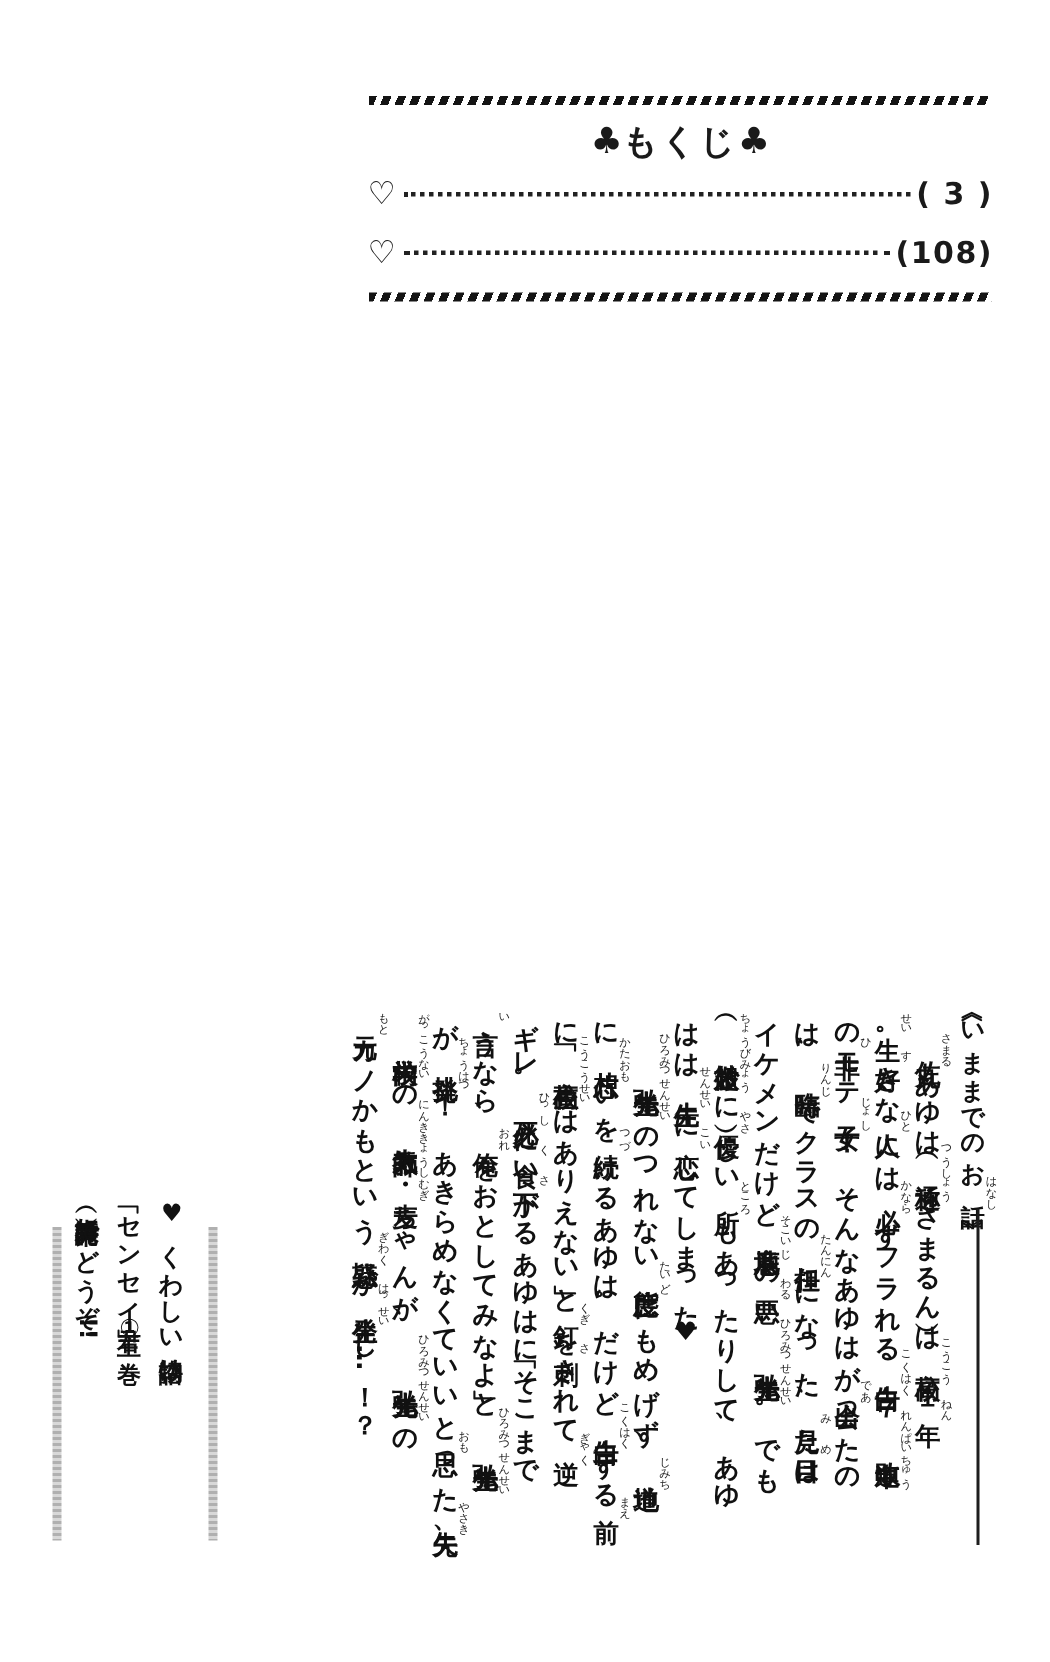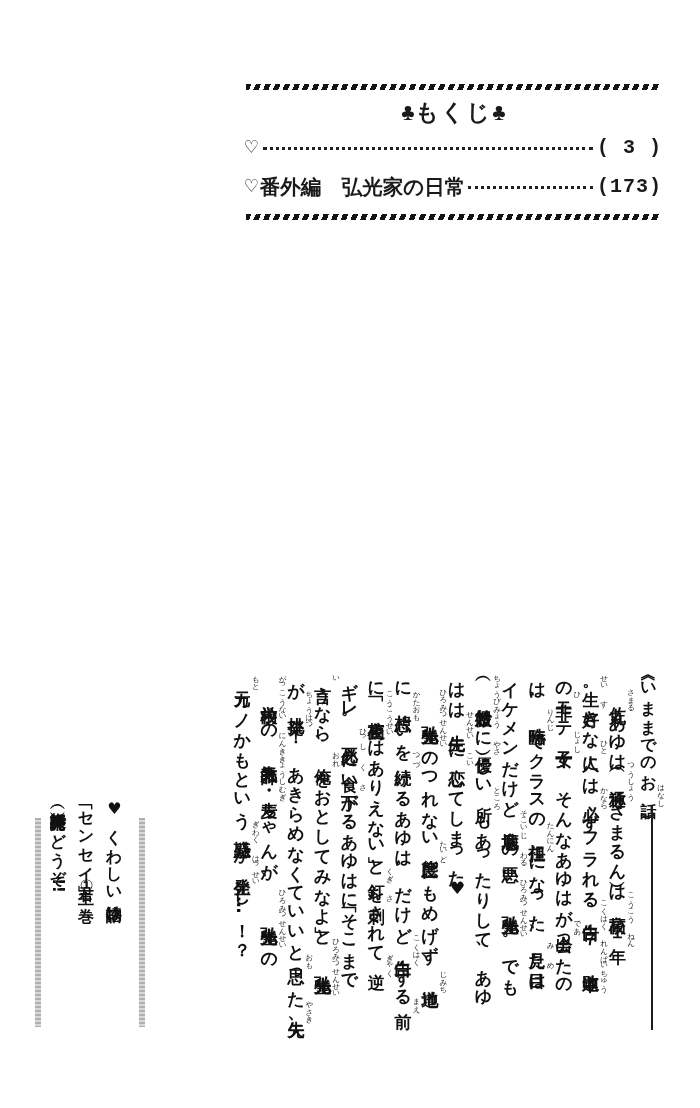--- a/index.html
+++ b/index.html
@@ -3,21 +3,21 @@
 <meta charset="utf-8">
 <style>
   * { margin:0; padding:0; box-sizing:border-box; }
   html,body { background:#ffffff; }
   body {
     width:700px; height:1108px; position:relative; overflow:hidden;
     font-family:"DejaVu Sans", sans-serif; color:#1a1a1a;
   }
 
   
-  .toc { position:absolute; left:245px; top:84px; width:417px;font-family:Liberation Mono, monospace; }
+  .toc { position:absolute; left:245px; top:64px; width:417px; }
   .rope {
     height:6px; margin:0 1px;
     background: repeating-linear-gradient(112deg, #141414 0 5px, #ffffff 5px 9px);
   }
   .toc-title {
     text-align:center; font-size:23px; font-weight:bold;
     letter-spacing:2px; margin:10px 0 0 0; line-height:28px;
   }
   .toc-title .club { font-size:24px; letter-spacing:0; }
   .toc-entry {
@@ -65,23 +65,22 @@
   <div class="toc-title">
     <span class="club">♣</span><span>もくじ</span><span class="club">♣</span>
   </div>
   <div class="toc-entry">
     <span class="heart">♡</span>
     <span class="toc-leader"></span>
     <span class="toc-page">( 3 )</span>
   </div>
   <div class="toc-entry">
     <span class="heart">♡</span>
-    <span>番外編　弘光家の日常</span>
     <span class="toc-leader"></span>
-    <span class="toc-page">(173)</span>
+    <span class="toc-page">(108)</span>
   </div>
   <div class="rope bottom"></div>
 </div>
 
 <div class="story">
   <div class="vcol story-header-text">《いままでのお<ruby>話<rt>はなし</rt></ruby>》</div>
   <div class="story-vrule"></div>
   <div>
       <div class="vcol story-col" style="right: 31px;">　<ruby>佐丸<rt>さまる</rt></ruby>あゆは（<ruby>通称<rt>つうしょう</rt></ruby>・さまるん）は<ruby>高校<rt>こうこう</rt></ruby>１<ruby>年<rt>ねん</rt></ruby></div>
       <div class="vcol story-col" style="right: 57.8px;"><ruby>生<rt>せい</rt></ruby>。<ruby>好<rt>す</rt></ruby>きな<ruby>人<rt>ひと</rt></ruby>には<ruby>必<rt>かなら</rt></ruby>ずフラれる<ruby>告白<rt>こくはく</rt></ruby>７<ruby>連敗中<rt>れんぱいちゅう</rt></ruby></div>

